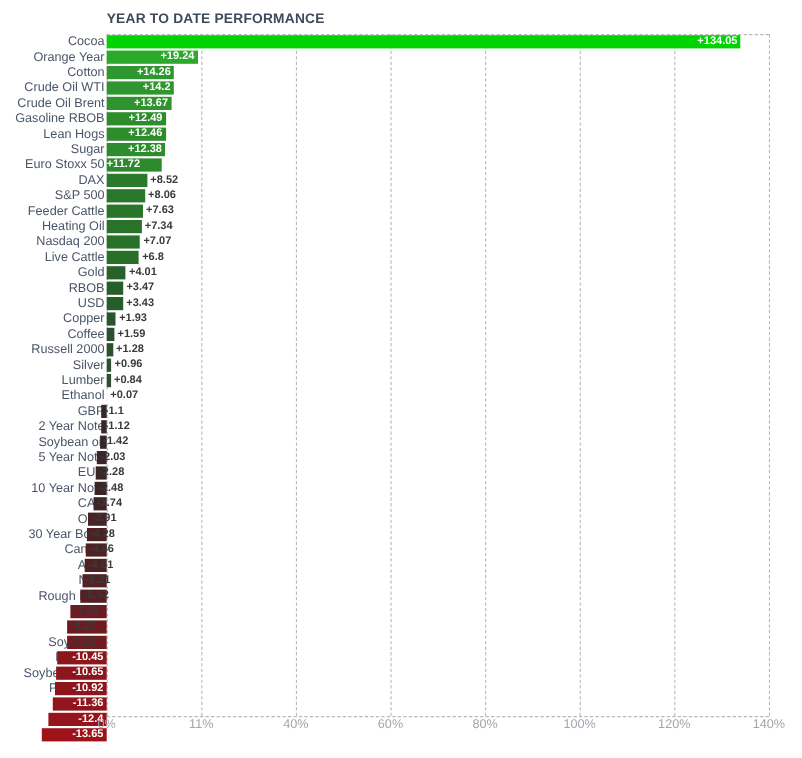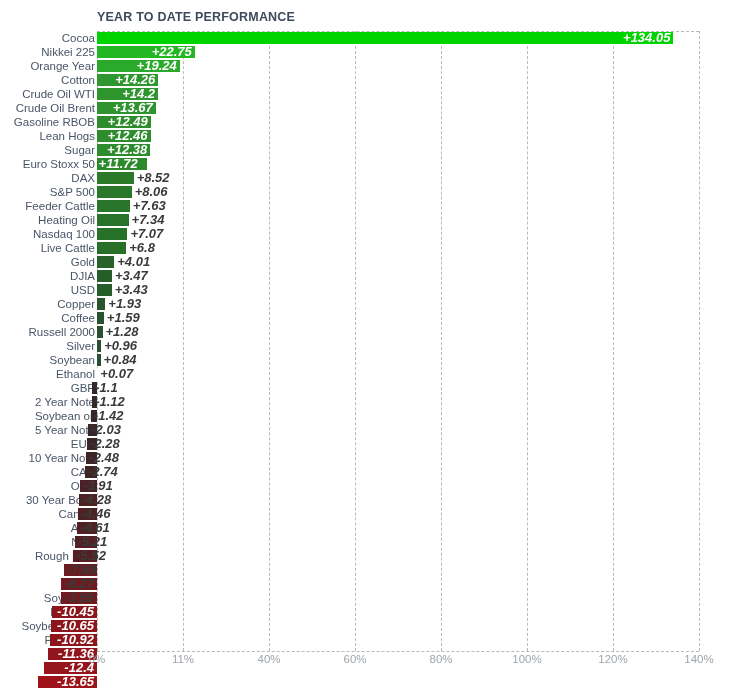--- a/index.html
+++ b/index.html
@@ -64,23 +64,22 @@
   .bar{
     position:absolute;
     top:1px;
     height:12px;
   }
   .bar-value{
     position:absolute;
     top:0;
     height:14px;
     line-height:14px;
-    font-size:13px;
+    font-size:10px;
     white-space:nowrap;
-    font-style:italic;
   }
   .bar-value.inside{
     color:#ffffff;
     font-weight:bold;
   }
   .bar-value.outside{
     color:#3a3a3a;
     font-weight:bold;
   }
   #axis{
@@ -124,25 +123,20 @@
         <div class="gridline" style="left: 613px;"></div>
         <div class="gridline" style="left: 699px;"></div>
       </div>
     <div id="bars-container">
         <div class="bar-row">
           <div class="row-label">Cocoa</div>
           <div class="bar" style="background: rgb(0, 212, 0); left: 97px; width: 576.415px;"></div>
           <div class="bar-value inside" style="left: 97px; width: 576.415px; text-align: right; padding-right: 3px; box-sizing: border-box;">+134.05</div>
         </div>
         <div class="bar-row">
-          <div class="row-label">Nikkei 225</div>
-          <div class="bar" style="background: rgb(35, 183, 35); left: 97px; width: 97.825px;"></div>
-          <div class="bar-value inside" style="left: 97px; width: 97.825px; text-align: right; padding-right: 3px; box-sizing: border-box;">+22.75</div>
-        </div>
-        <div class="bar-row">
           <div class="row-label">Orange Year</div>
           <div class="bar" style="background: rgb(43, 169, 43); left: 97px; width: 82.732px;"></div>
           <div class="bar-value inside" style="left: 97px; width: 82.732px; text-align: right; padding-right: 3px; box-sizing: border-box;">+19.24</div>
         </div>
         <div class="bar-row">
           <div class="row-label">Cotton</div>
           <div class="bar" style="background: rgb(47, 151, 47); left: 97px; width: 61.318px;"></div>
           <div class="bar-value inside" style="left: 97px; width: 61.318px; text-align: right; padding-right: 3px; box-sizing: border-box;">+14.26</div>
         </div>
         <div class="bar-row">
@@ -166,21 +160,21 @@
           <div class="bar-value inside" style="left: 97px; width: 53.578px; text-align: right; padding-right: 3px; box-sizing: border-box;">+12.46</div>
         </div>
         <div class="bar-row">
           <div class="row-label">Sugar</div>
           <div class="bar" style="background: rgb(45, 140, 45); left: 97px; width: 53.234px;"></div>
           <div class="bar-value inside" style="left: 97px; width: 53.234px; text-align: right; padding-right: 3px; box-sizing: border-box;">+12.38</div>
         </div>
         <div class="bar-row">
           <div class="row-label">Euro Stoxx 50</div>
           <div class="bar" style="background: rgb(44, 137, 44); left: 97px; width: 50.396px;"></div>
-          <div class="bar-value inside" style="left: 97px; width: 50.396px; text-align: center; padding-right: 8px; box-sizing: border-box;">+11.72</div>
+          <div class="bar-value inside" style="left: 97px; width: 50.396px; text-align: left; padding-right: 8px; box-sizing: border-box;">+11.72</div>
         </div>
         <div class="bar-row">
           <div class="row-label">DAX</div>
           <div class="bar" style="background: rgb(42, 122, 42); left: 97px; width: 36.636px;"></div>
           <div class="bar-value outside" style="left: 136.636px; text-align: left;">+8.52</div>
         </div>
         <div class="bar-row">
           <div class="row-label">S&amp;P 500</div>
           <div class="bar" style="background: rgb(41, 119, 42); left: 97px; width: 34.658px;"></div>
           <div class="bar-value outside" style="left: 134.658px; text-align: left;">+8.06</div>
@@ -189,36 +183,36 @@
           <div class="row-label">Feeder Cattle</div>
           <div class="bar" style="background: rgb(41, 117, 41); left: 97px; width: 32.809px;"></div>
           <div class="bar-value outside" style="left: 132.809px; text-align: right;">+7.63</div>
         </div>
         <div class="bar-row">
           <div class="row-label">Heating Oil</div>
           <div class="bar" style="background: rgb(40, 115, 41); left: 97px; width: 31.562px;"></div>
           <div class="bar-value outside" style="left: 131.562px; text-align: left;">+7.34</div>
         </div>
         <div class="bar-row">
-          <div class="row-label">Nasdaq 100</div>
+          <div class="row-label">Nasdaq 200</div>
           <div class="bar" style="background: rgb(40, 113, 40); left: 97px; width: 30.401px;"></div>
           <div class="bar-value outside" style="left: 130.401px; text-align: left;">+7.07</div>
         </div>
         <div class="bar-row">
           <div class="row-label">Live Cattle</div>
           <div class="bar" style="background: rgb(40, 112, 40); left: 97px; width: 29.24px;"></div>
           <div class="bar-value outside" style="left: 129.24px; text-align: left;">+6.8</div>
         </div>
         <div class="bar-row">
           <div class="row-label">Gold</div>
           <div class="bar" style="background: rgb(39, 98, 42); left: 97px; width: 17.243px;"></div>
           <div class="bar-value outside" style="left: 117.243px; text-align: left;">+4.01</div>
         </div>
         <div class="bar-row">
-          <div class="row-label">DJIA</div>
+          <div class="row-label">RBOB</div>
           <div class="bar" style="background: rgb(38, 94, 41); left: 97px; width: 14.921px;"></div>
           <div class="bar-value outside" style="left: 114.921px; text-align: left;">+3.47</div>
         </div>
         <div class="bar-row">
           <div class="row-label">USD</div>
           <div class="bar" style="background: rgb(38, 94, 41); left: 97px; width: 14.749px;"></div>
           <div class="bar-value outside" style="left: 114.749px; text-align: left;">+3.43</div>
         </div>
         <div class="bar-row">
           <div class="row-label">Copper</div>
@@ -234,21 +228,21 @@
           <div class="row-label">Russell 2000</div>
           <div class="bar" style="background: rgb(44, 81, 49); left: 97px; width: 5.504px;"></div>
           <div class="bar-value outside" style="left: 105.504px; text-align: left;">+1.28</div>
         </div>
         <div class="bar-row">
           <div class="row-label">Silver</div>
           <div class="bar" style="background: rgb(44, 79, 49); left: 97px; width: 4.128px;"></div>
           <div class="bar-value outside" style="left: 104.128px; text-align: left;">+0.96</div>
         </div>
         <div class="bar-row">
-          <div class="row-label">Soybean</div>
+          <div class="row-label">Lumber</div>
           <div class="bar" style="background: rgb(44, 79, 49); left: 97px; width: 3.612px;"></div>
           <div class="bar-value outside" style="left: 103.612px; text-align: left;">+0.84</div>
         </div>
         <div class="bar-row">
           <div class="row-label">Ethanol</div>
           <div class="bar" style="background: rgb(255, 255, 255); left: 97px; width: 0.5px;"></div>
           <div class="bar-value outside" style="left: 100.301px; text-align: left;">+0.07</div>
         </div>
         <div class="bar-row">
           <div class="row-label">GBP</div>
@@ -321,21 +315,21 @@
           <div class="bar-value outside" style="left: 66.933px; text-align: left;">-7.69</div>
         </div>
         <div class="bar-row">
           <div class="row-label">JPY</div>
           <div class="bar" style="background: rgb(110, 27, 32); left: 61.439px; width: 35.561px;"></div>
           <div class="bar-value outside" style="left: 64.439px; text-align: left;">-8.27</div>
         </div>
         <div class="bar-row">
           <div class="row-label">Soybeans</div>
           <div class="bar" style="background: rgb(111, 27, 32); left: 60.923px; width: 36.077px;"></div>
-          <div class="bar-value outside" style="left: 63.923px; text-align: left;">-3.59</div>
+          <div class="bar-value outside" style="left: 63.923px; text-align: left;">-7.22</div>
         </div>
         <div class="bar-row">
           <div class="row-label">Platinum</div>
           <div class="bar" style="background: rgb(139, 22, 28); left: 52.065px; width: 44.935px;"></div>
           <div class="bar-value inside" style="left: 52.065px; width: 44.935px; text-align: right; padding-right: 3px; box-sizing: border-box;">-10.45</div>
         </div>
         <div class="bar-row">
           <div class="row-label">Soybean Meal</div>
           <div class="bar" style="background: rgb(140, 22, 28); left: 51.205px; width: 45.795px;"></div>
           <div class="bar-value inside" style="left: 51.205px; width: 45.795px; text-align: right; padding-right: 3px; box-sizing: border-box;">-10.65</div>

